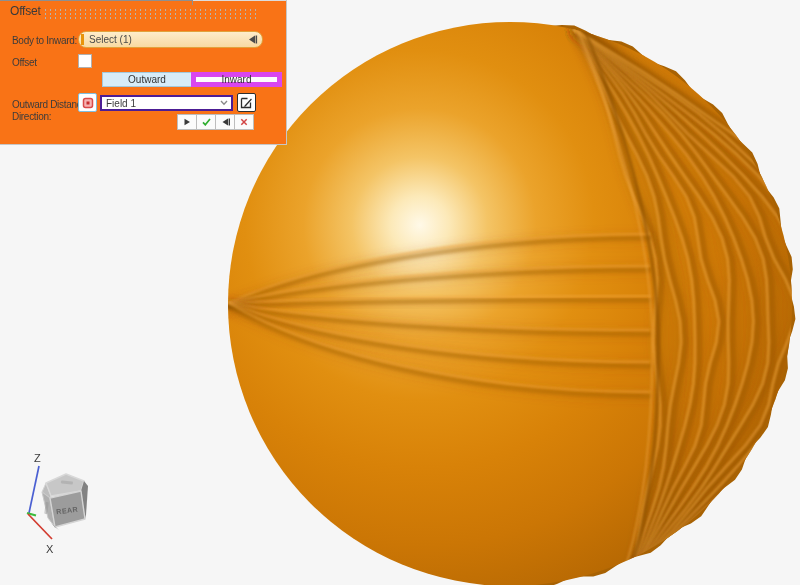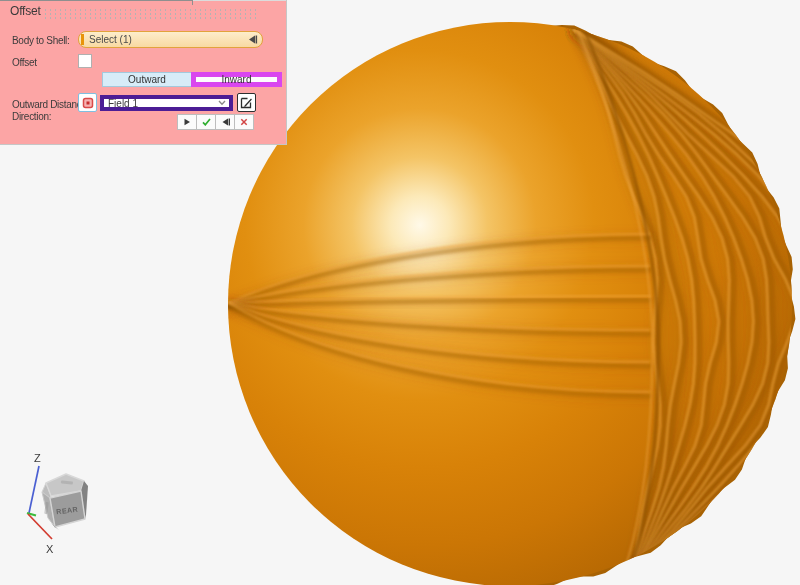--- a/index.html
+++ b/index.html
@@ -4,21 +4,21 @@
 <style>
   html,body{margin:0;padding:0;}
   body{
     width:800px;height:585px;position:relative;overflow:hidden;
     background:#f6f6f6;font-family:"Liberation Sans",sans-serif;
   }
   .scene{position:absolute;left:0;top:0;}
   
   .panel{
     position:absolute;left:0;top:0;width:287px;height:145px;box-sizing:border-box;
-    background:#fca5a5;border-right:1px solid #c6c6c6;border-bottom:1px solid #c6c6c6;
+    background:#f97316;border-right:1px solid #c6c6c6;border-bottom:1px solid #c6c6c6;
   }
   .panel .topline-dark{position:absolute;top:0;left:0;width:192px;height:1px;background:#8f8f8f;}
   .panel .topline-tick{position:absolute;top:0;left:192px;width:1px;height:5px;background:#8f8f8f;}
   .panel .topline-light{position:absolute;top:0;left:193px;right:0;height:1px;background:#dcdcdc;}
   .p-title{position:absolute;left:10px;top:4px;font-size:12px;letter-spacing:-0.2px;color:#3a3a3a;}
   .p-dots{
     position:absolute;left:43px;right:30px;top:8px;height:11px;
     background-image:radial-gradient(circle,#b3b3b3 0.9px,transparent 1.05px);
     background-size:5px 4px;background-position:0 0;
   }
@@ -35,21 +35,21 @@
   .seg{
     position:absolute;top:72px;height:15px;box-sizing:border-box;cursor:pointer;
     font-size:10px;color:#333;display:flex;align-items:center;justify-content:center;margin-left:24px;
   }
   .seg.outward{left:78px;width:90px;background:#D7ECF8;border:1px solid #A2C9DD;}
   .seg.inward{left:167px;width:91px;background:#fdfdfd;border:5px solid #d946ef;}
   .icon-btn{box-sizing:border-box;display:flex;align-items:center;justify-content:center;background:#fff;cursor:pointer;}
   .fieldbtn{position:absolute;left:78px;top:93px;width:19px;height:19px;border:1px solid #7FBFE0;border-radius:2px;}
   .dropdown{
     position:absolute;left:100px;top:95px;width:133px;height:16px;box-sizing:border-box;
-    border:4px solid #4c1d95;background:#fff;display:flex;align-items:center;padding-left:4px;cursor:pointer;
+    border:2px solid #4c1d95;background:#fff;display:flex;align-items:center;padding-left:4px;cursor:pointer;
   }
   .dropdown .val{flex:1;font-size:10px;color:#3c3c3c;}
   .dropdown .chev{padding-right:3px;display:flex;}
   .editbtn{position:absolute;left:237px;top:93px;width:19px;height:19px;border:1.5px solid #2e2e2e;border-radius:2px;}
   .actions{position:absolute;left:177px;top:114px;display:flex;}
   .act{
     width:20px;height:16px;border:1px solid #bdbdbd;background:#fbfbfb;box-sizing:border-box;
     display:flex;align-items:center;justify-content:center;margin-left:-1px;cursor:pointer;
   }
   .act:first-child{margin-left:0;}
@@ -150,21 +150,21 @@
 </svg>
 
 <div class="panel">
   <div class="topline-dark"></div>
   <div class="topline-tick"></div>
   <div class="topline-light"></div>
 
   <div class="p-title">Offset</div>
   <div class="p-dots"></div>
 
-  <div class="p-label" style="top:35px;">Body to Shell:</div>
+  <div class="p-label" style="top:35px;">Body to Inward:</div>
   <div class="f-select">
     <span class="selbar"></span>
     <span class="val">Select (1)</span>
     <svg width="12" height="9" viewBox="0 0 12 9">
       <path d="M9 0.5 L3 4.5 L9 8.5 Z" fill="#4a4a4a"></path>
       <rect x="9.6" y="0.5" width="1.5" height="8" fill="#4a4a4a"></rect>
     </svg>
   </div>
 
   <div class="p-label" style="top:57px;">Offset</div>

